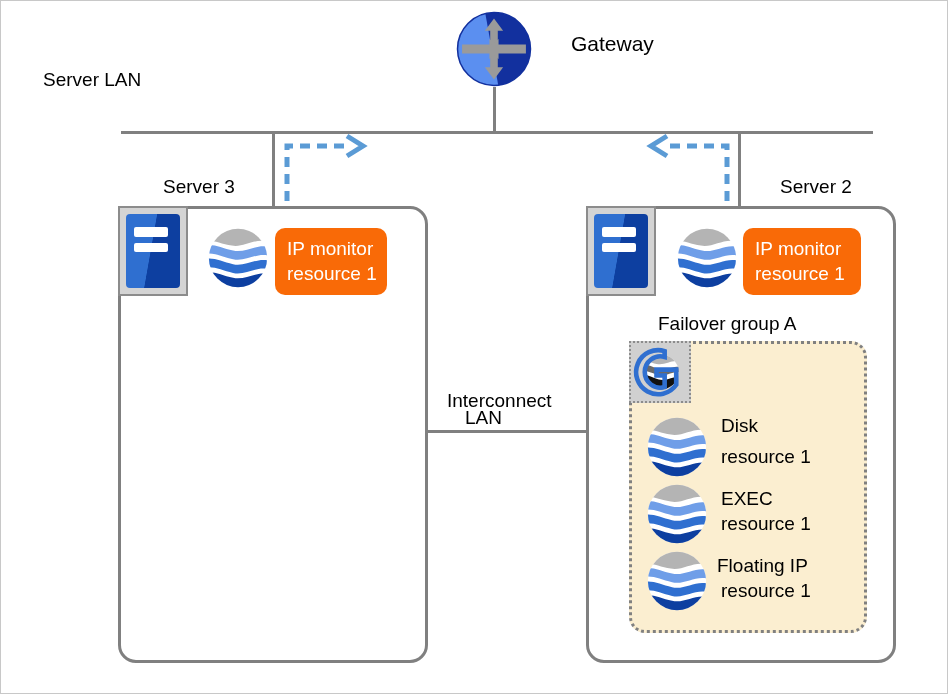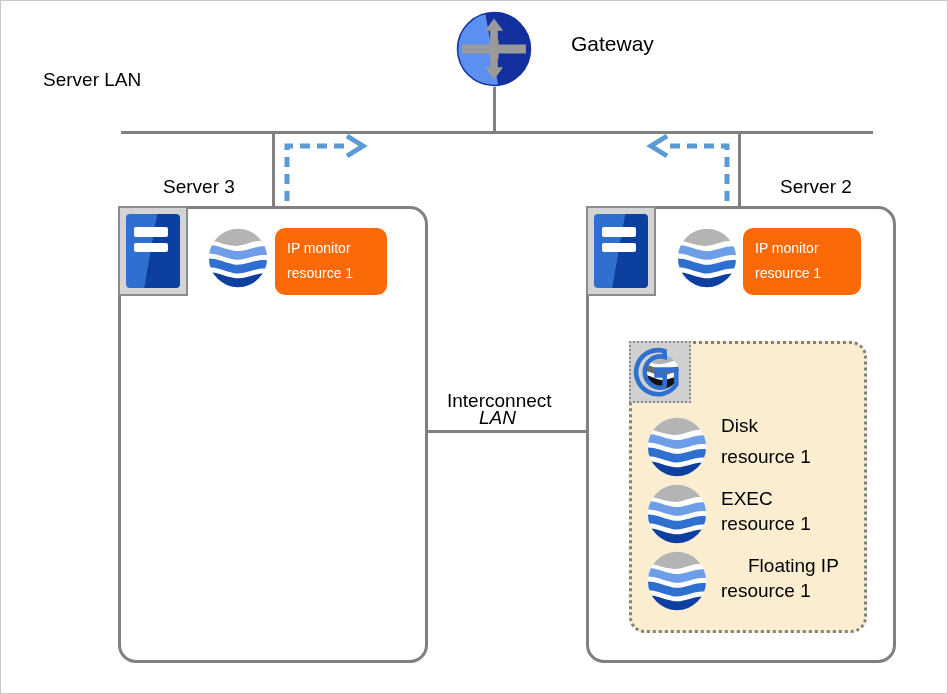--- a/index.html
+++ b/index.html
@@ -85,21 +85,21 @@
     width: 76px;
     height: 76px;
   }
   .gateway-icon svg { display:block; width:100%; height:100%; }
   
   .pill {
     position: absolute;
     background: #f96a07;
     border-radius: 10px;
     color: #ffffff;
-    font-size: 14px;
+    font-size: 19px;
     line-height: 25px;
     padding: 8px 12px 9px 12px;
     white-space: pre;
     box-sizing: border-box;
   }
   
   .failover-group {
     position: absolute;
     background: #fbeed0;
     border: 3px dotted #808080;
@@ -192,21 +192,21 @@
         <path d="M-5,30 C10,26 24,34 42,38 C64,43 82,24 105,34 V48 C82,38 64,57 42,52 C24,48 10,40 -5,44 Z" fill="#6f9ee8"></path>
         <path d="M-5,52 C10,48 24,56 42,60 C64,65 82,46 105,56 V70 C82,60 64,79 42,74 C24,70 10,62 -5,66 Z" fill="#2f6fd0"></path>
         <path d="M-5,74 C10,70 24,78 42,82 C64,87 82,68 105,78 V105 H-5 Z" fill="#0d3fa0"></path>
       </g>
     </svg>
   </div>
 
   <div class="pill" style="left:274px; top:227px; width:112px;"><span>IP monitor</span><br><span>resource 1</span></div>
 
   <div class="txt" style="left:446px; top:379px;margin-top:8px;">Interconnect</div>
-  <div class="txt" style="left:478px; top:404px;font-style:italic;">LAN</div>
+  <div class="txt" style="left:464px; top:404px;">LAN</div>
   <div class="hline" style="left:424px; top:429px; width:164px;"></div>
 
   <div class="txt" style="left:779px; top:173px;">Server 2</div>
 
   <div class="server-box" style="left:585px; top:205px; width:310px; height:457px;"></div>
 
   <div class="server-icon" style="left:585px; top:205px;">
     <div class="body">
       <div class="bar b1"></div>
       <div class="bar b2"></div>
@@ -225,20 +225,21 @@
         <path d="M-5,0 H105 V26 C80,14 62,34 40,30 C22,27 8,20 -5,22 Z" fill="#b4b4b4"></path>
         <path d="M-5,30 C10,26 24,34 42,38 C64,43 82,24 105,34 V48 C82,38 64,57 42,52 C24,48 10,40 -5,44 Z" fill="#6f9ee8"></path>
         <path d="M-5,52 C10,48 24,56 42,60 C64,65 82,46 105,56 V70 C82,60 64,79 42,74 C24,70 10,62 -5,66 Z" fill="#2f6fd0"></path>
         <path d="M-5,74 C10,70 24,78 42,82 C64,87 82,68 105,78 V105 H-5 Z" fill="#0d3fa0"></path>
       </g>
     </svg>
   </div>
 
   <div class="pill" style="left:742px; top:227px; width:118px;"><span>IP monitor</span><br><span>resource 1</span></div>
 
+  <div class="txt" style="left:657px; top:310px;">Failover group A</div>
 
   <div class="failover-group" style="left:628px; top:340px; width:238px; height:292px;"></div>
 
   <div class="group-icon" style="left:628px; top:340px;">
     <svg viewBox="0 0 100 100" xmlns="http://www.w3.org/2000/svg">
       <defs>
           <clipPath id="gbG">
             <circle cx="52" cy="50" r="30"></circle>
           </clipPath>
         </defs>
@@ -299,16 +300,16 @@
         </defs>
       <g clip-path="url(#gb5)">
         <rect x="0" y="0" width="100" height="100" fill="#ffffff"></rect>
         <path d="M-5,0 H105 V26 C80,14 62,34 40,30 C22,27 8,20 -5,22 Z" fill="#b4b4b4"></path>
         <path d="M-5,30 C10,26 24,34 42,38 C64,43 82,24 105,34 V48 C82,38 64,57 42,52 C24,48 10,40 -5,44 Z" fill="#6f9ee8"></path>
         <path d="M-5,52 C10,48 24,56 42,60 C64,65 82,46 105,56 V70 C82,60 64,79 42,74 C24,70 10,62 -5,66 Z" fill="#2f6fd0"></path>
         <path d="M-5,74 C10,70 24,78 42,82 C64,87 82,68 105,78 V105 H-5 Z" fill="#0d3fa0"></path>
       </g>
     </svg>
   </div>
-  <div class="txt" style="left:747px; top:552px;">Floating IP</div>
+  <div class="txt" style="left:716px; top:552px;">Floating IP</div>
   <div class="txt" style="left:720px; top:577px;">resource 1</div>
 
 </div>
 
 </body></html>

